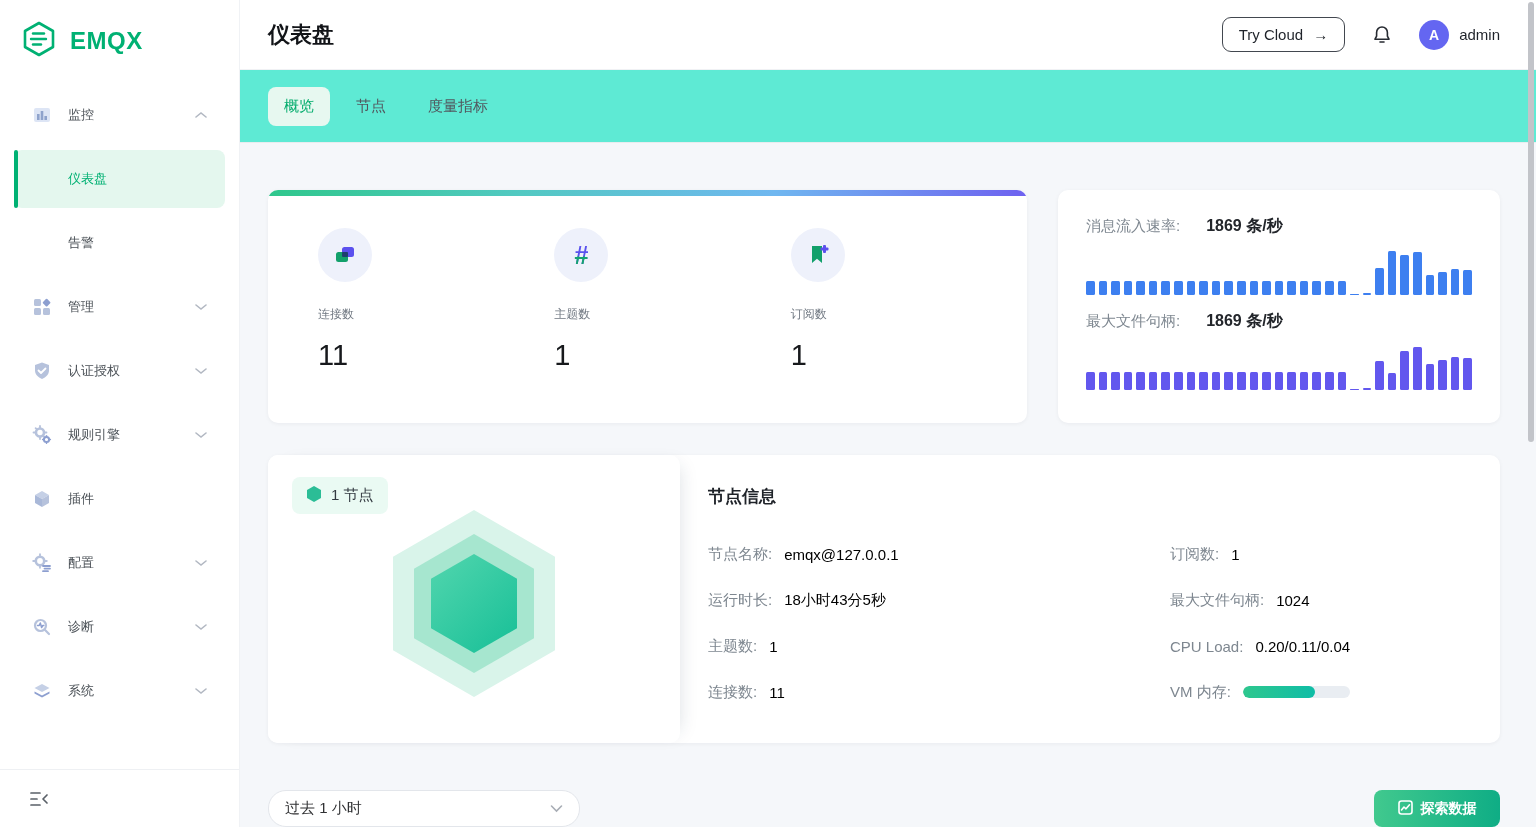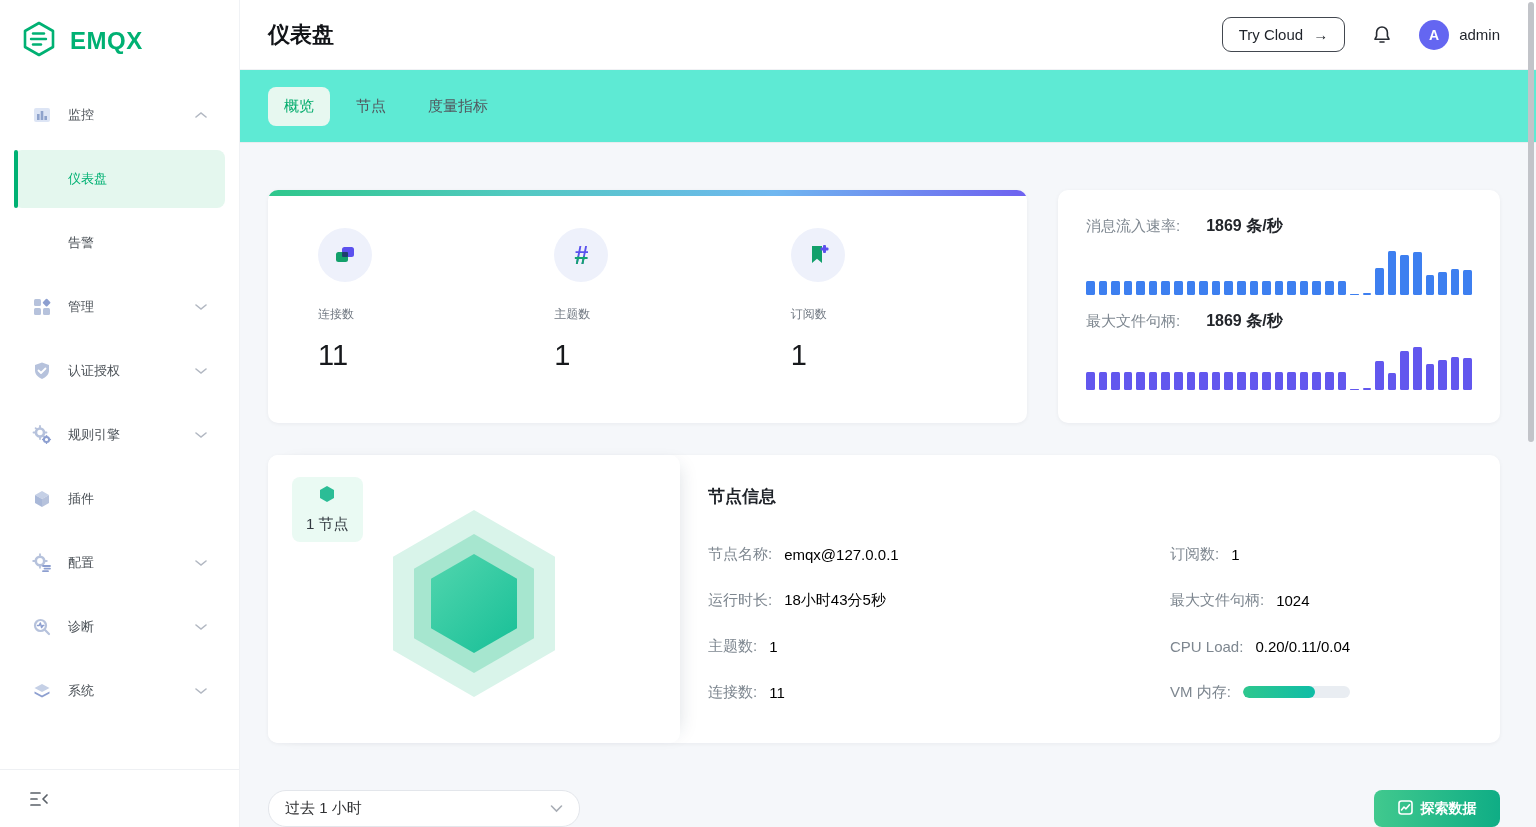--- a/index.html
+++ b/index.html
@@ -70,21 +70,21 @@
   .rate-value { font-size:16px; color:#23262b; font-weight:600; }
   .mini-chart { display:flex; align-items:flex-end; gap:4px; height:46px; margin-top:12px; }
   .mini-chart .bar { flex:1; border-radius:1.5px; }
   .rate-line.second { margin-top:16px; }
 
   
   .card-node { left:28px; top:312px; width:1232px; height:288px; display:flex; }
   .node-left { width:412px; height:100%; position:relative; border-radius:10px;
     box-shadow:10px 0 18px -12px rgba(30,50,80,.18); background:#fff; z-index:1; }
   .node-badge { position:absolute; left:24px; top:22px; display:flex; align-items:center; gap:9px;
-    background:#eafaf3; border-radius:8px; padding:8px 14px; font-size:15px; color:#333a41;flex-direction:column; }
+    background:#eafaf3; border-radius:8px; padding:8px 14px; font-size:15px; color:#333a41; }
   .hex { position:absolute; clip-path:polygon(50% 0%,100% 25%,100% 75%,50% 100%,0% 75%,0% 25%); }
   .hex-outer { left:125px; top:55px; width:162px; height:187px; background:#d9f4ea; }
   .hex-mid   { left:146px; top:79px; width:120px; height:139px; background:#a6e6cf; }
   .hex-inner { left:163px; top:99px; width:86px;  height:99px;  background:linear-gradient(135deg,#52d6ae,#17bf97); }
   .node-right { flex:1; padding:30px 0 0 28px; }
   .info-title { font-size:17px; font-weight:600; color:#1f2329; margin-bottom:34px; }
   .info-cols { display:flex; }
   .info-col1 { width:462px; }
   .info-col2 { flex:1; }
   .kv { display:flex; align-items:center; margin-bottom:22px; height:24px; font-size:15px; }

